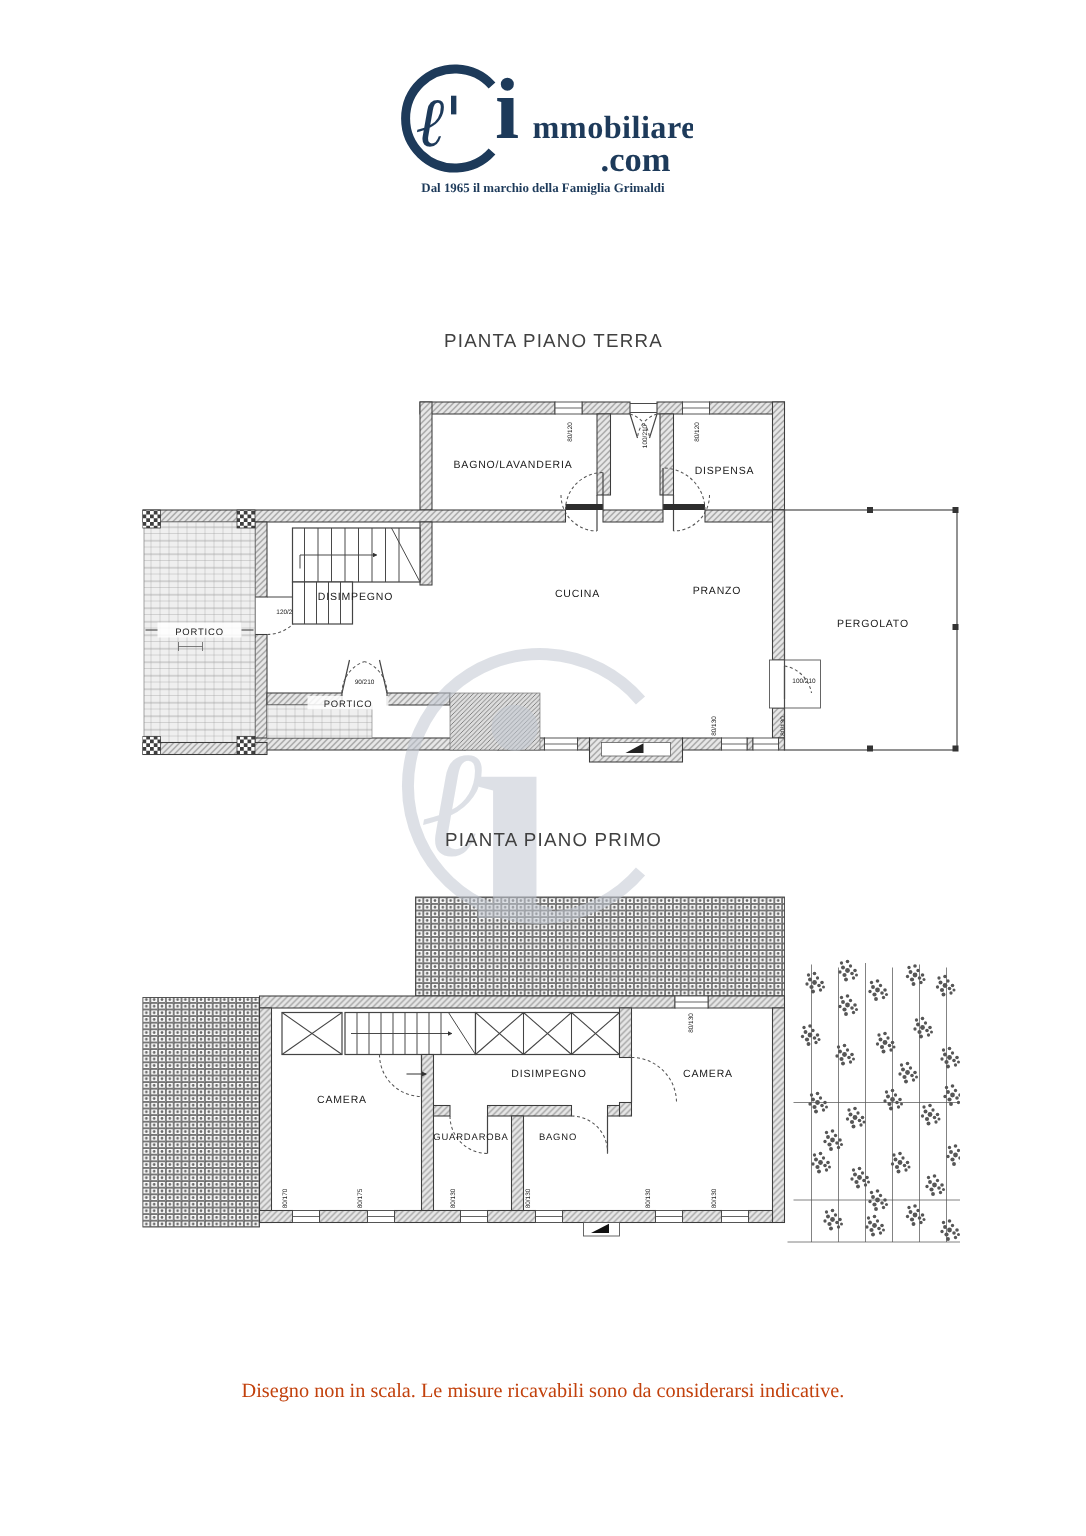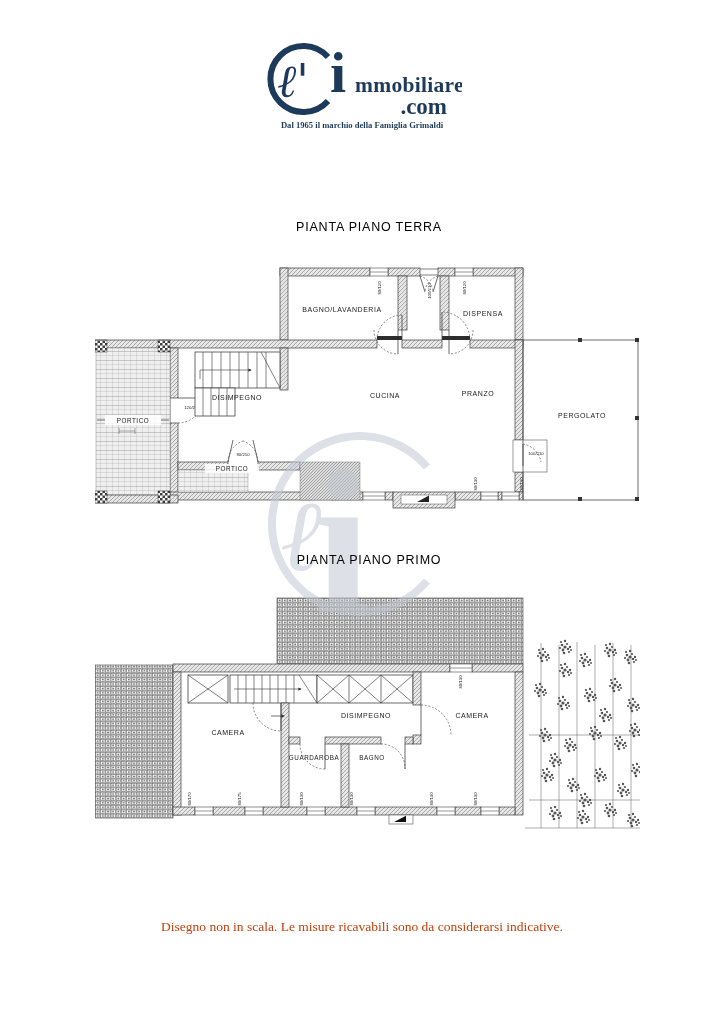--- a/index.html
+++ b/index.html
@@ -1,21 +1,21 @@
 <!DOCTYPE html>
 <html><head>
 <meta charset="utf-8">
 <style>
   html,body{margin:0;padding:0;background:#fff;}
   .page{position:relative;width:724px;height:1024px;background:#ffffff;overflow:hidden;
         font-family:"Liberation Sans",sans-serif;}
   .plan{position:absolute;}
   .plan-title{position:absolute;left:0;width:724px;text-align:center;
       font-family:"Liberation Sans",sans-serif;font-size:12.5px;letter-spacing:.8px;
-      color:#000000;text-indent:14px;z-index:5;}
+      color:#404040;text-indent:14px;z-index:5;}
   .disclaimer{position:absolute;left:0;top:919px;width:724px;text-align:center;
       font-family:"Liberation Serif",serif;font-size:13.5px;color:#c2410c;z-index:5;}
   
   .wall{fill:url(#hatch);stroke:#3c3c3c;stroke-width:.7;}
   .sill{fill:#2d2d2d;}
   .arc{stroke:#555;stroke-width:.7;fill:none;stroke-dasharray:2 1.7;}
   .leaf{stroke:#444;stroke-width:.8;}
   .thin{stroke:#4a4a4a;stroke-width:.7;fill:none;}
   .win rect{fill:#fff;stroke:#444;stroke-width:.6;}
   .win line{stroke:#444;stroke-width:.55;}

